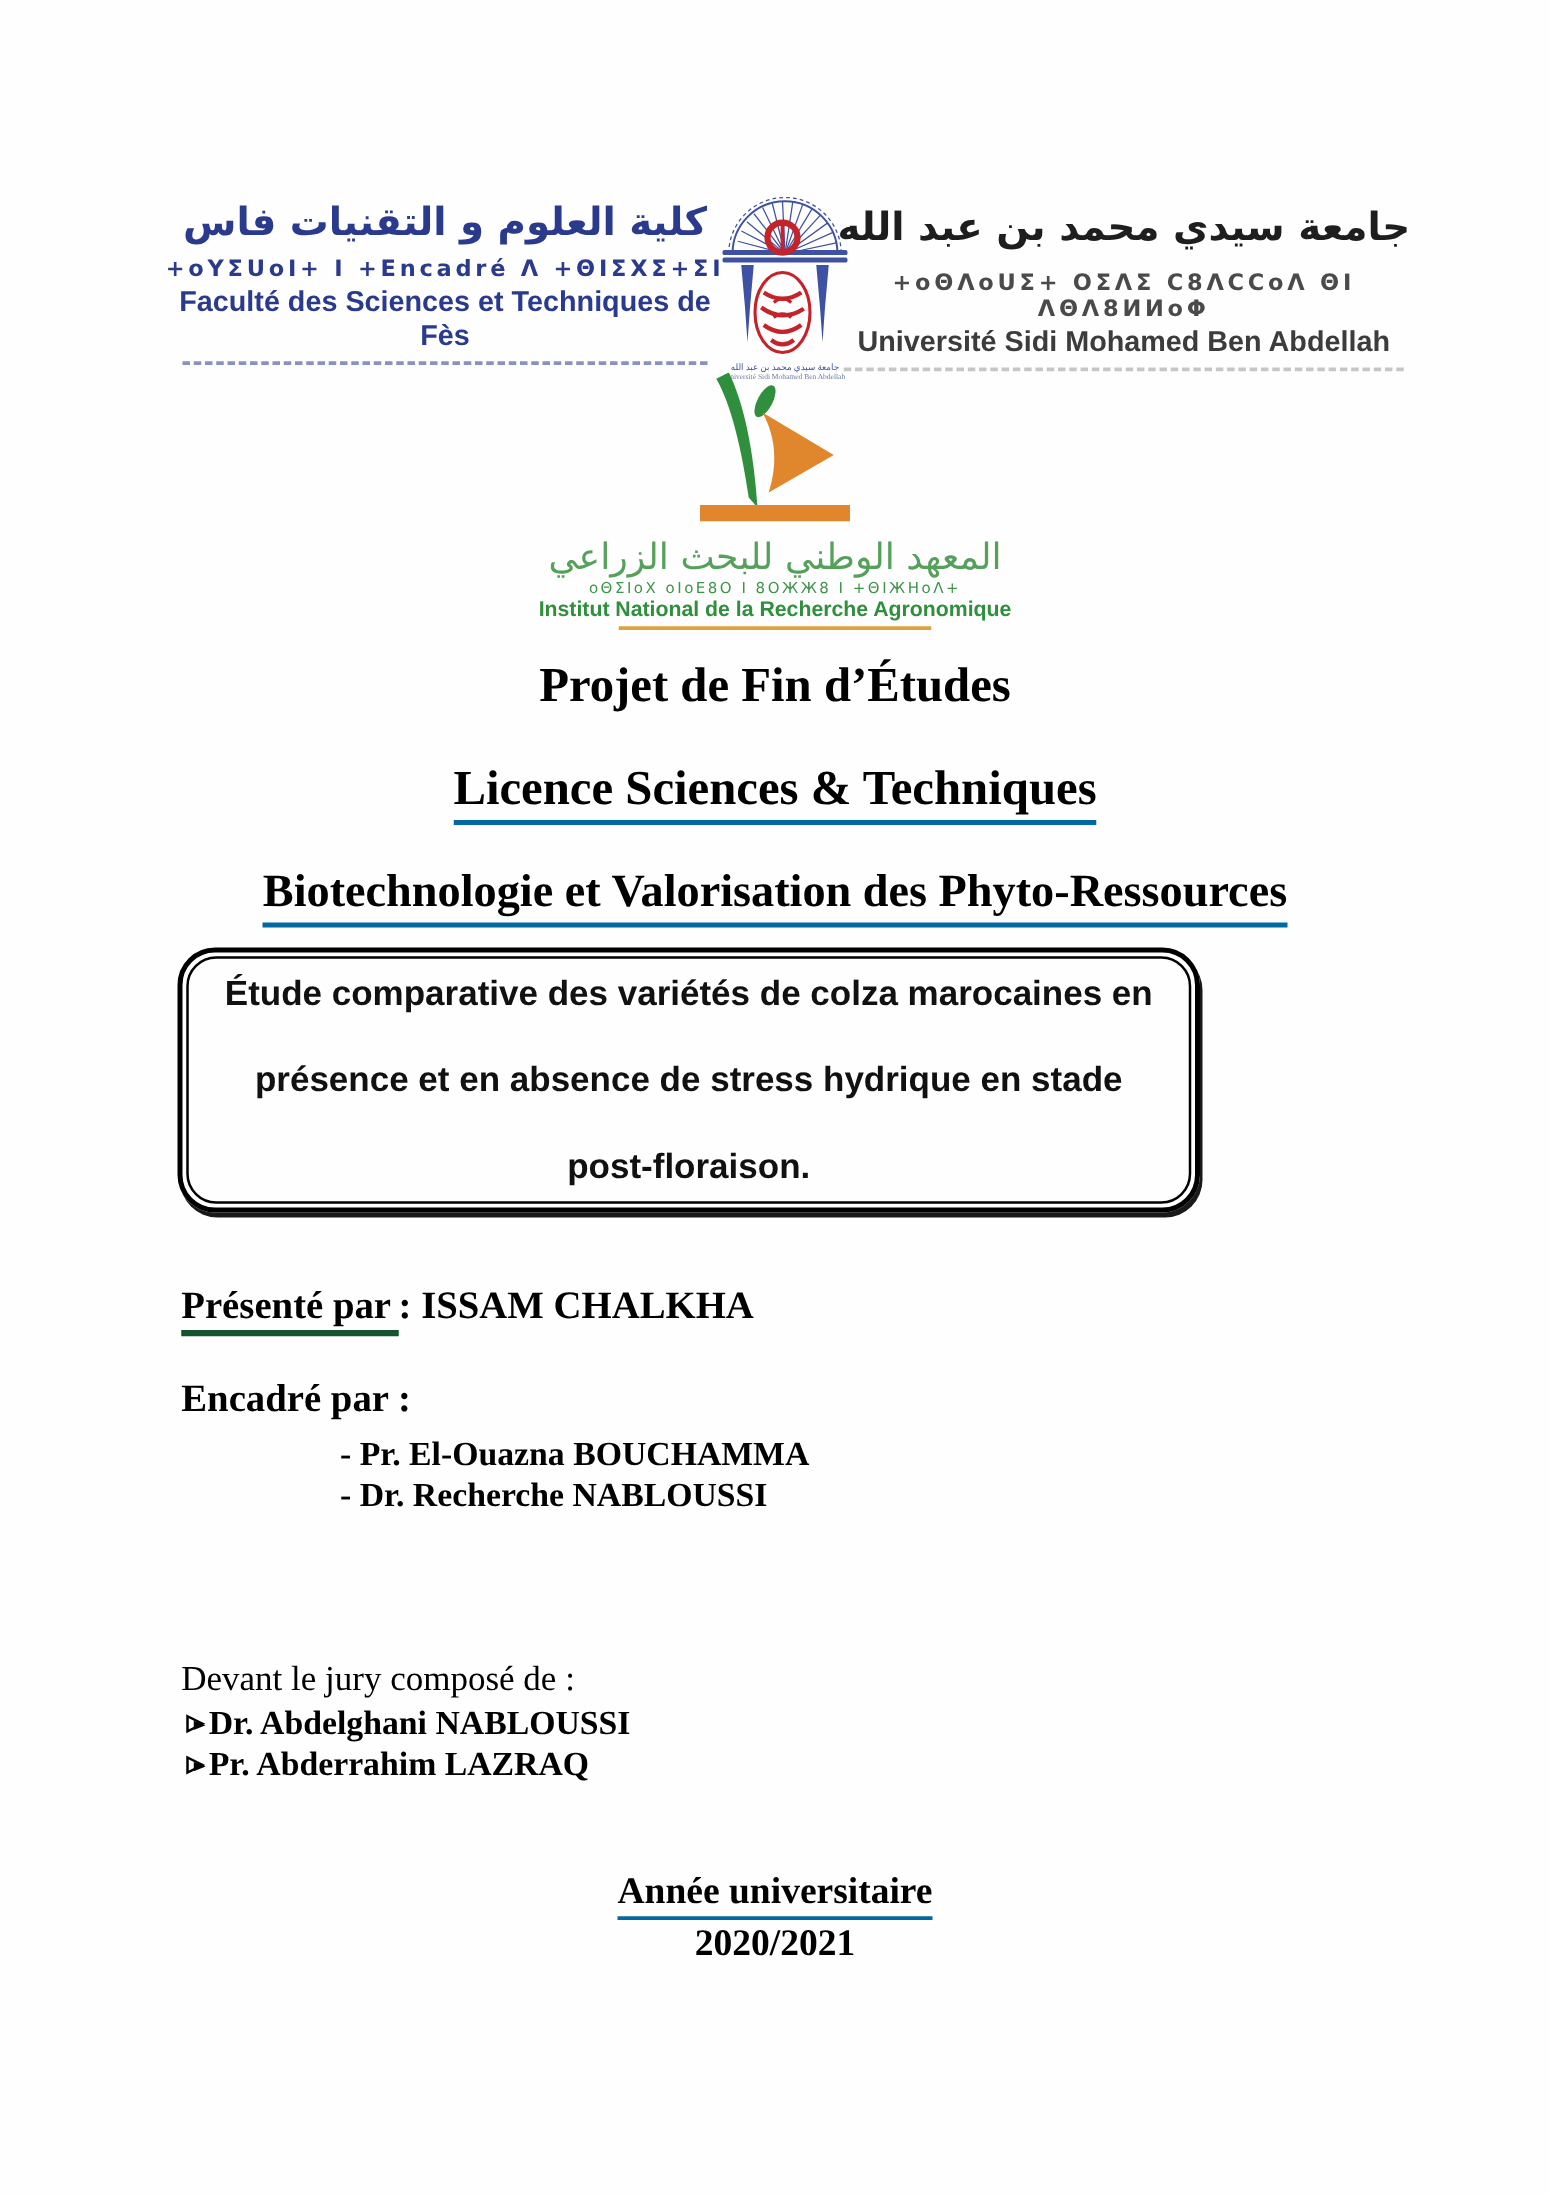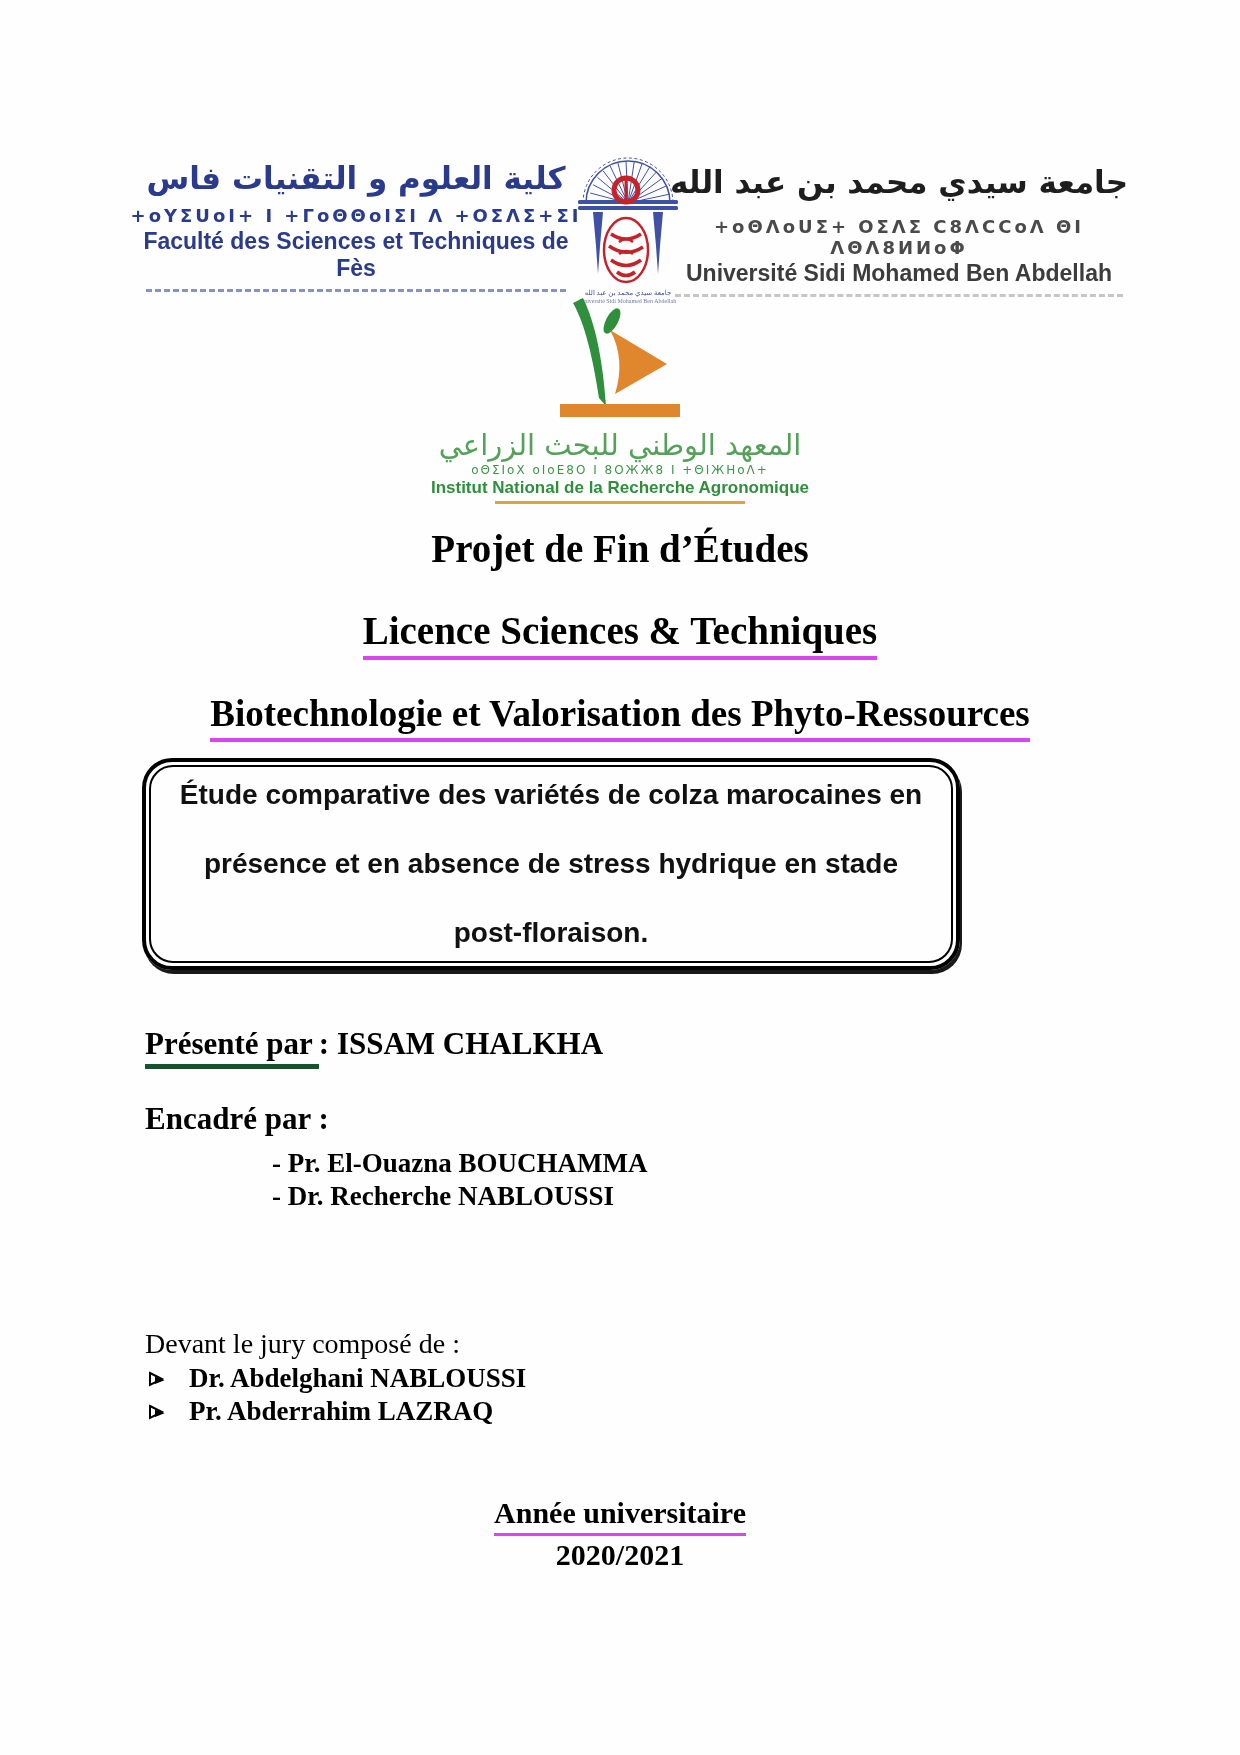--- a/index.html
+++ b/index.html
@@ -33,21 +33,21 @@
   .inra .logo{display:block;margin:0 auto;}
   .inra .ar{font-size:29px;color:#55a05a;margin-top:2px;font-family:"DejaVu Sans","Liberation Sans",sans-serif;}
   .inra .tif{font-size:12px;color:#3f944a;letter-spacing:2px;font-weight:normal;font-family:"DejaVu Sans","Liberation Sans",sans-serif;margin-top:1px;}
   .inra .fr{font-size:17px;color:#2f8f3c;font-weight:bold;font-family:"Liberation Sans","DejaVu Sans",sans-serif;margin-top:1px;}
   .inra .orange-rule{width:250px;height:3px;background:#e0a23c;margin:3px auto 0;}
   
   .t-center{position:absolute;left:0;width:100%;text-align:center;}
   .t-main{top:526px;font-size:39px;font-weight:bold;}
   .t-degree{top:608px;font-size:39px;font-weight:bold;}
   .t-program{top:692px;font-size:37px;font-weight:bold;}
-  .uline{display:inline-block;border-bottom:4px solid #d946ef;padding-bottom:3px;}
+  .uline{display:inline-block;border-bottom:4px solid #0369a1;padding-bottom:3px;}
   
   .thesis-box{
     position:absolute;left:142px;top:758px;width:818px;height:212px;
     border:4px solid #000;border-radius:30px;
     box-shadow:2px 4px 0 rgba(0,0,0,.9);
     padding:3px;box-sizing:border-box;
   }
   .thesis-box-inner{
     width:100%;height:100%;box-sizing:border-box;
     border:2px solid #000;border-radius:24px;
@@ -62,34 +62,34 @@
   .presented .lbl{display:inline-block;border-bottom:5px solid #14532d;padding-bottom:2px;padding-right:6px;}
   .encadre{top:1101px;}
   .supervisor{position:absolute;left:272px;font-weight:bold;font-size:27px;}
   .sup1{top:1148px;}
   .sup2{top:1181px;}
   .soutenu{top:1253px;}
   .soutenu .lbl{display:inline-block;border-bottom:3px solid #000;padding-bottom:2px;white-space:pre;}
   
   .jury-intro{position:absolute;left:145px;top:1328px;font-size:28px;}
   .jury-list{position:absolute;left:148px;top:1362px;}
-  .jury-item{display:flex;align-items:center;gap:22px;height:33px;font-size:27px;font-weight:bold;}
+  .jury-item{display:flex;align-items:center;height:33px;font-size:27px;font-weight:bold;}
   .bullet{flex:0 0 auto;display:inline-block;}
   
   .footer1{top:1496px;font-size:30px;font-weight:bold;}
   .footer2{top:1538px;font-size:30px;font-weight:bold;}
 </style>
 </head>
 <body>
 
 <div class="page">
 
   <div class="inst inst-left">
     <div class="ar">كلية العلوم و التقنيات فاس</div>
-    <div class="tif">+oYΣUoI+  I  +ΓoΘΘoIΣI  Λ  +OΣΛΣ+ΣI</div>
+    <div class="tif">+oYΣUoI+  I  +Encadré  Λ  +ΘIΣXΣ+ΣI</div>
     <div class="fr">Faculté des Sciences et Techniques de Fès</div>
     <div class="dashes"></div>
   </div>
 
   <div class="emblem">
     <svg width="116" height="140" viewBox="0 0 110 140">
       <g stroke="#3f51a3" stroke-width="1" fill="none">
         <path d="M13,57 A42,42 0 0 1 97,57" stroke-width="1.6"></path>
         <path d="M10,57 A45,45 0 0 1 100,57" stroke-dasharray="3,2.5"></path>
         <line x1="55" y1="57" x2="97" y2="57"></line>

